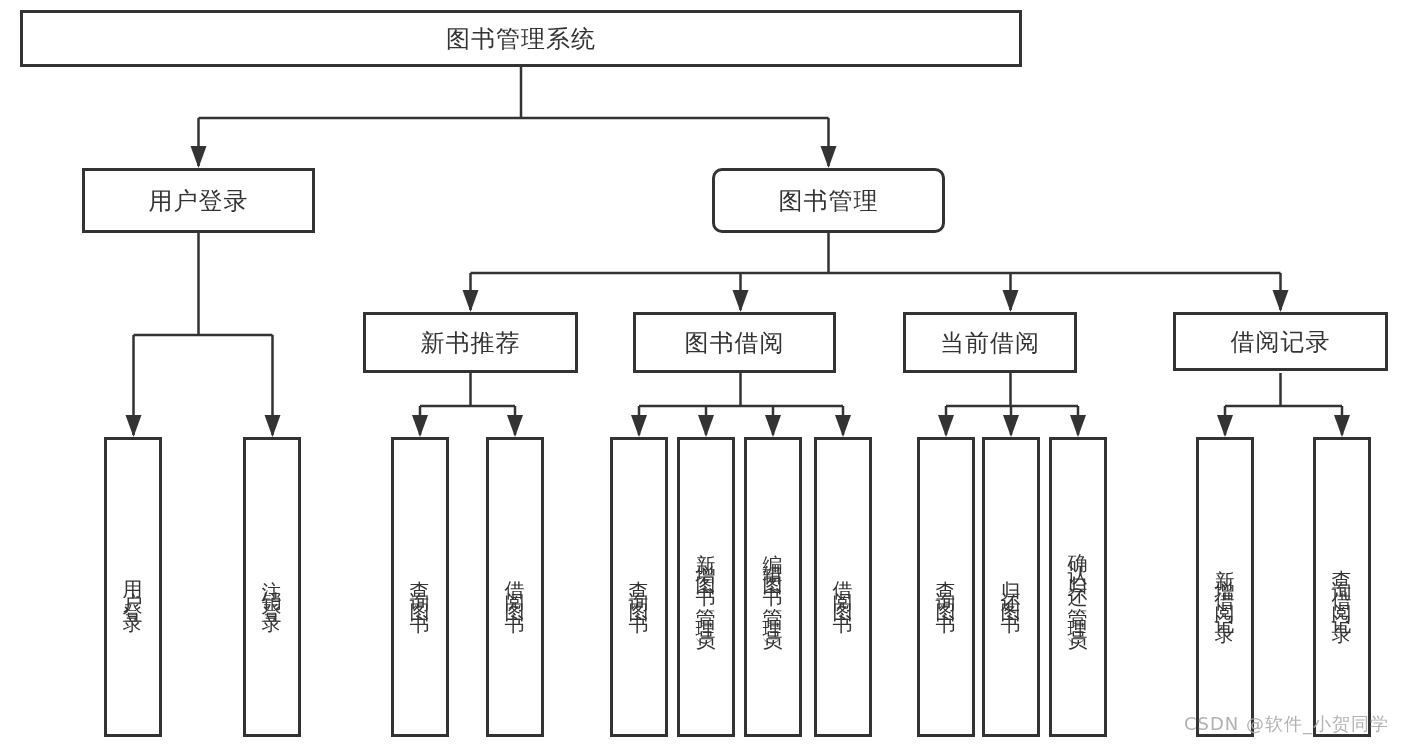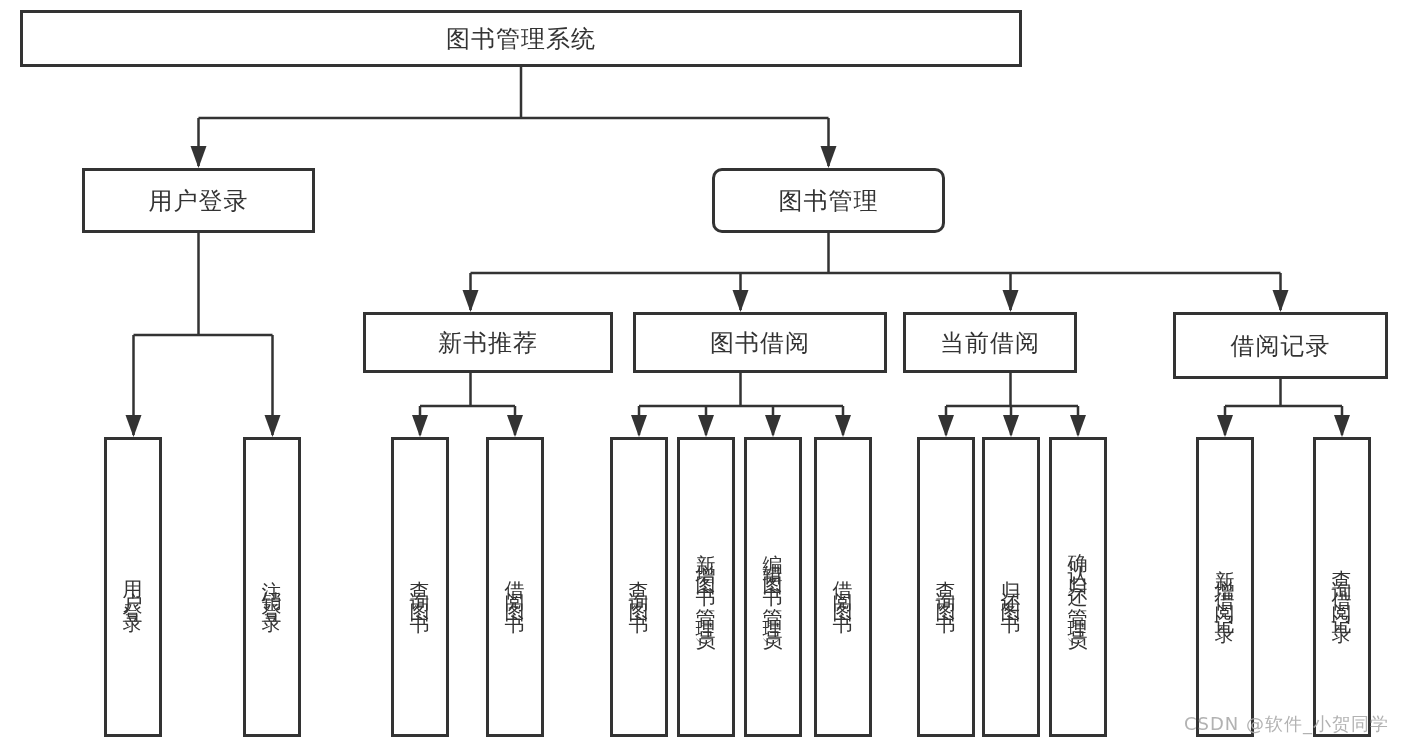--- a/index.html
+++ b/index.html
@@ -93,24 +93,24 @@
       <polygon points="1217,415 1233,415 1225,437"></polygon>
       <polygon points="1334,415 1350,415 1342,437"></polygon>
     </g>
   </svg>
 
   <div class="box hbox" style="left:20px; top:10px; width:1002px; height:57px;">图书管理系统</div>
 
   <div class="box hbox" style="left:82px; top:168px; width:233px; height:65px;">用户登录</div>
   <div class="box hbox" style="left:712px; top:168px; width:233px; height:65px;border-radius:10px;">图书管理</div>
 
-  <div class="box hbox" style="left:363px; top:312px; width:250px; height:61px;">新书推荐</div>
-  <div class="box hbox" style="left:633px; top:312px; width:254px; height:61px;">图书借阅</div>
+  <div class="box hbox" style="left:363px; top:312px; width:215px; height:61px;">新书推荐</div>
+  <div class="box hbox" style="left:633px; top:312px; width:203px; height:61px;">图书借阅</div>
   <div class="box hbox" style="left:903px; top:312px; width:174px; height:61px;">当前借阅</div>
-  <div class="box hbox" style="left:1173px; top:312px; width:215px; height:67px;">借阅记录</div>
+  <div class="box hbox" style="left:1173px; top:312px; width:215px; height:59px;">借阅记录</div>
 
   <div class="box leaf" style="left:104px; top:437px;">
     <span class="vtext">用户登录</span>
   </div>
   <div class="box leaf" style="left:243px; top:437px;">
     <span class="vtext">注销登录</span>
   </div>
 
   <div class="box leaf" style="left:391px; top:437px;">
     <span class="vtext">查询图书</span>

